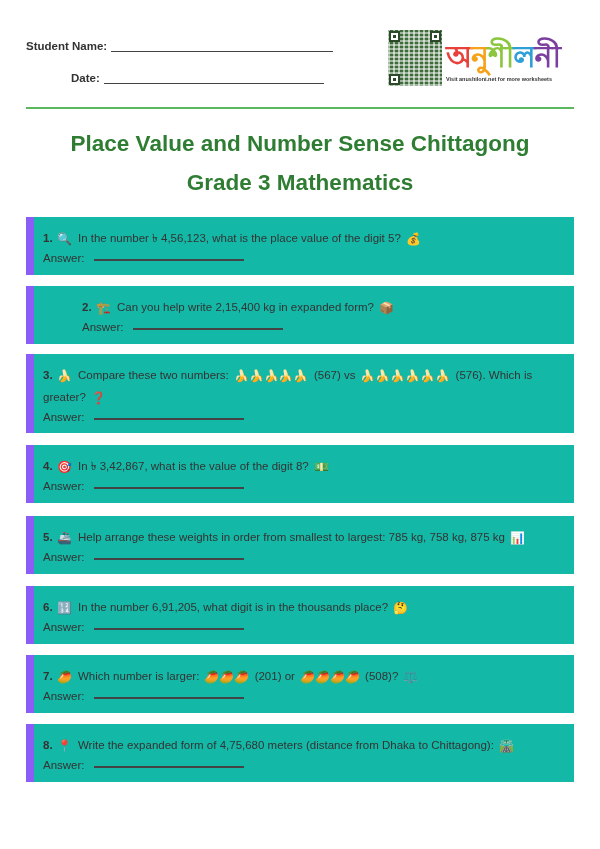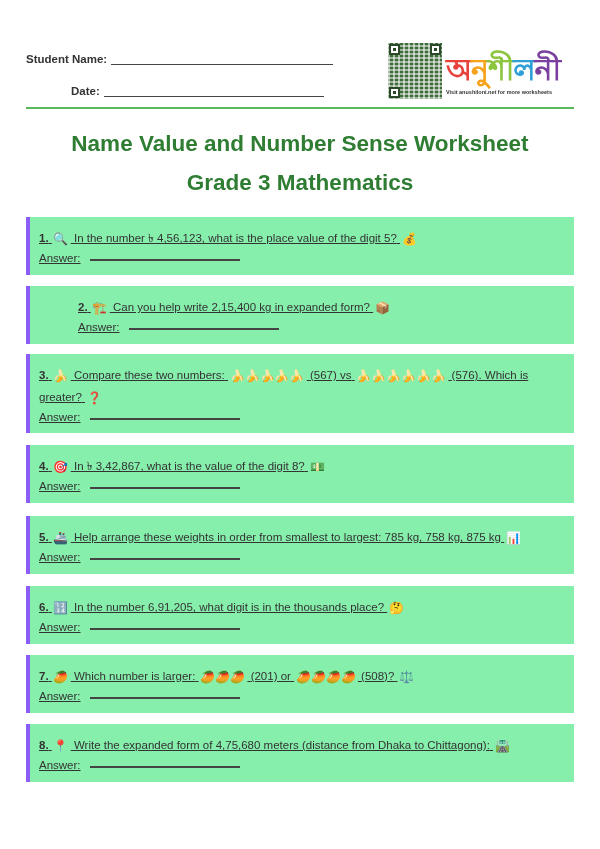--- a/index.html
+++ b/index.html
@@ -1,19 +1,19 @@
 <!DOCTYPE html>
 <html><head>
 <meta charset="utf-8">
 <style>
   * { box-sizing: border-box; margin: 0; padding: 0; }
   html, body { width: 600px; height: 849px; background: #ffffff; overflow: hidden; }
   body { font-family: "Liberation Sans", sans-serif; color: #333333; position: relative; }
 
-  .header { position: absolute; left: 26px; top: 13px; width: 548px; height: 110px; }
+  .header { position: absolute; left: 26px; top: 0; width: 548px; height: 110px; }
   .field-row { position: absolute; left: 0; font-size: 11.5px; font-weight: bold; color: #333; display: flex; align-items: flex-end; }
   .field-row .label { white-space: nowrap; }
   .field-row .blank { border-bottom: 1px solid #444; margin-left: 4px; height: 11px; }
   #name-row { top: 40px; }
   #name-row .blank { width: 222px; }
   #date-row { top: 72px; padding-left: 45px; }
   #date-row .blank { width: 220px; }
 
   .logo-area { position: absolute; left: 362px; top: 30px; width: 188px; height: 58px; }
   .qr { position: absolute; left: 0; top: 0; width: 54px; height: 56px;
@@ -27,21 +27,21 @@
   .brand { position: absolute; left: 58px; top: 2px; height: 40px; display: flex; align-items: flex-end; font-size: 30px; font-weight: bold; letter-spacing: -1px; line-height: 1; }
   .brand span { display: inline-block; }
   .tagline { position: absolute; left: 58px; top: 46px; font-size: 5.5px; font-weight: bold; color: #333; white-space: nowrap; }
 
   .divider { position: absolute; left: 26px; top: 107px; width: 548px; height: 2px; background: #5cb85c; }
 
   .title { position: absolute; left: 0; width: 600px; text-align: center; color: #2e7d32; font-weight: bold; font-size: 22.5px; }
   #title-main { top: 131px; }
   #title-sub { top: 170px; }
 
-  .q { position: absolute; left: 26px; width: 548px; background: #86efac; border-left: 4px solid #8b5cf6; padding: 10px 10px 0 9px; text-decoration: underline; }
+  .q { position: absolute; left: 26px; width: 548px; background: #14b8a6; border-left: 8px solid #8b5cf6; padding: 10px 10px 0 9px; }
   .q .line { font-size: 11.5px; line-height: 22px; color: #333; }
   .q .num { font-weight: bold; }
   .q .emo { display: inline-block; font-size: 12px; line-height: 1; vertical-align: -1px; margin: 0 2px; }
   .q .answer { font-size: 11.5px; line-height: 18px; color: #333; display: flex; align-items: center; }
   .q .answer .ans-line { display: inline-block; width: 150px; border-bottom: 2px solid #444; margin-left: 9px; height: 1px; margin-top: 4px; }
 
   #q1 { top: 217px; height: 58px; }
   #q2 { top: 286px; height: 58px; padding-left: 48px; }
   #q3 { top: 354px; height: 79px; }
   #q4 { top: 445px; height: 58px; }
@@ -75,21 +75,21 @@
       <span style="color:#8cc63f">শী</span>
       <span style="color:#2f9fd8">ল</span>
       <span style="color:#7b3fa0">নী</span>
     </div>
     <div class="tagline">Visit anushiloni.net for more worksheets</div>
   </div>
 </div>
 
 <div class="divider"></div>
 
-<h1 class="title" id="title-main">Name Value and Number Sense Worksheet</h1>
+<h1 class="title" id="title-main">Place Value and Number Sense Chittagong</h1>
 <h2 class="title" id="title-sub">Grade 3 Mathematics</h2>
 
 <div class="q" id="q1">
   <div class="line">
     <span class="num">1.</span>
     <span class="emo">🔍</span>
     <span>In the number ৳ 4,56,123, what is the place value of the digit 5?</span>
     <span class="emo">💰</span>
   </div>
   <div class="answer">

